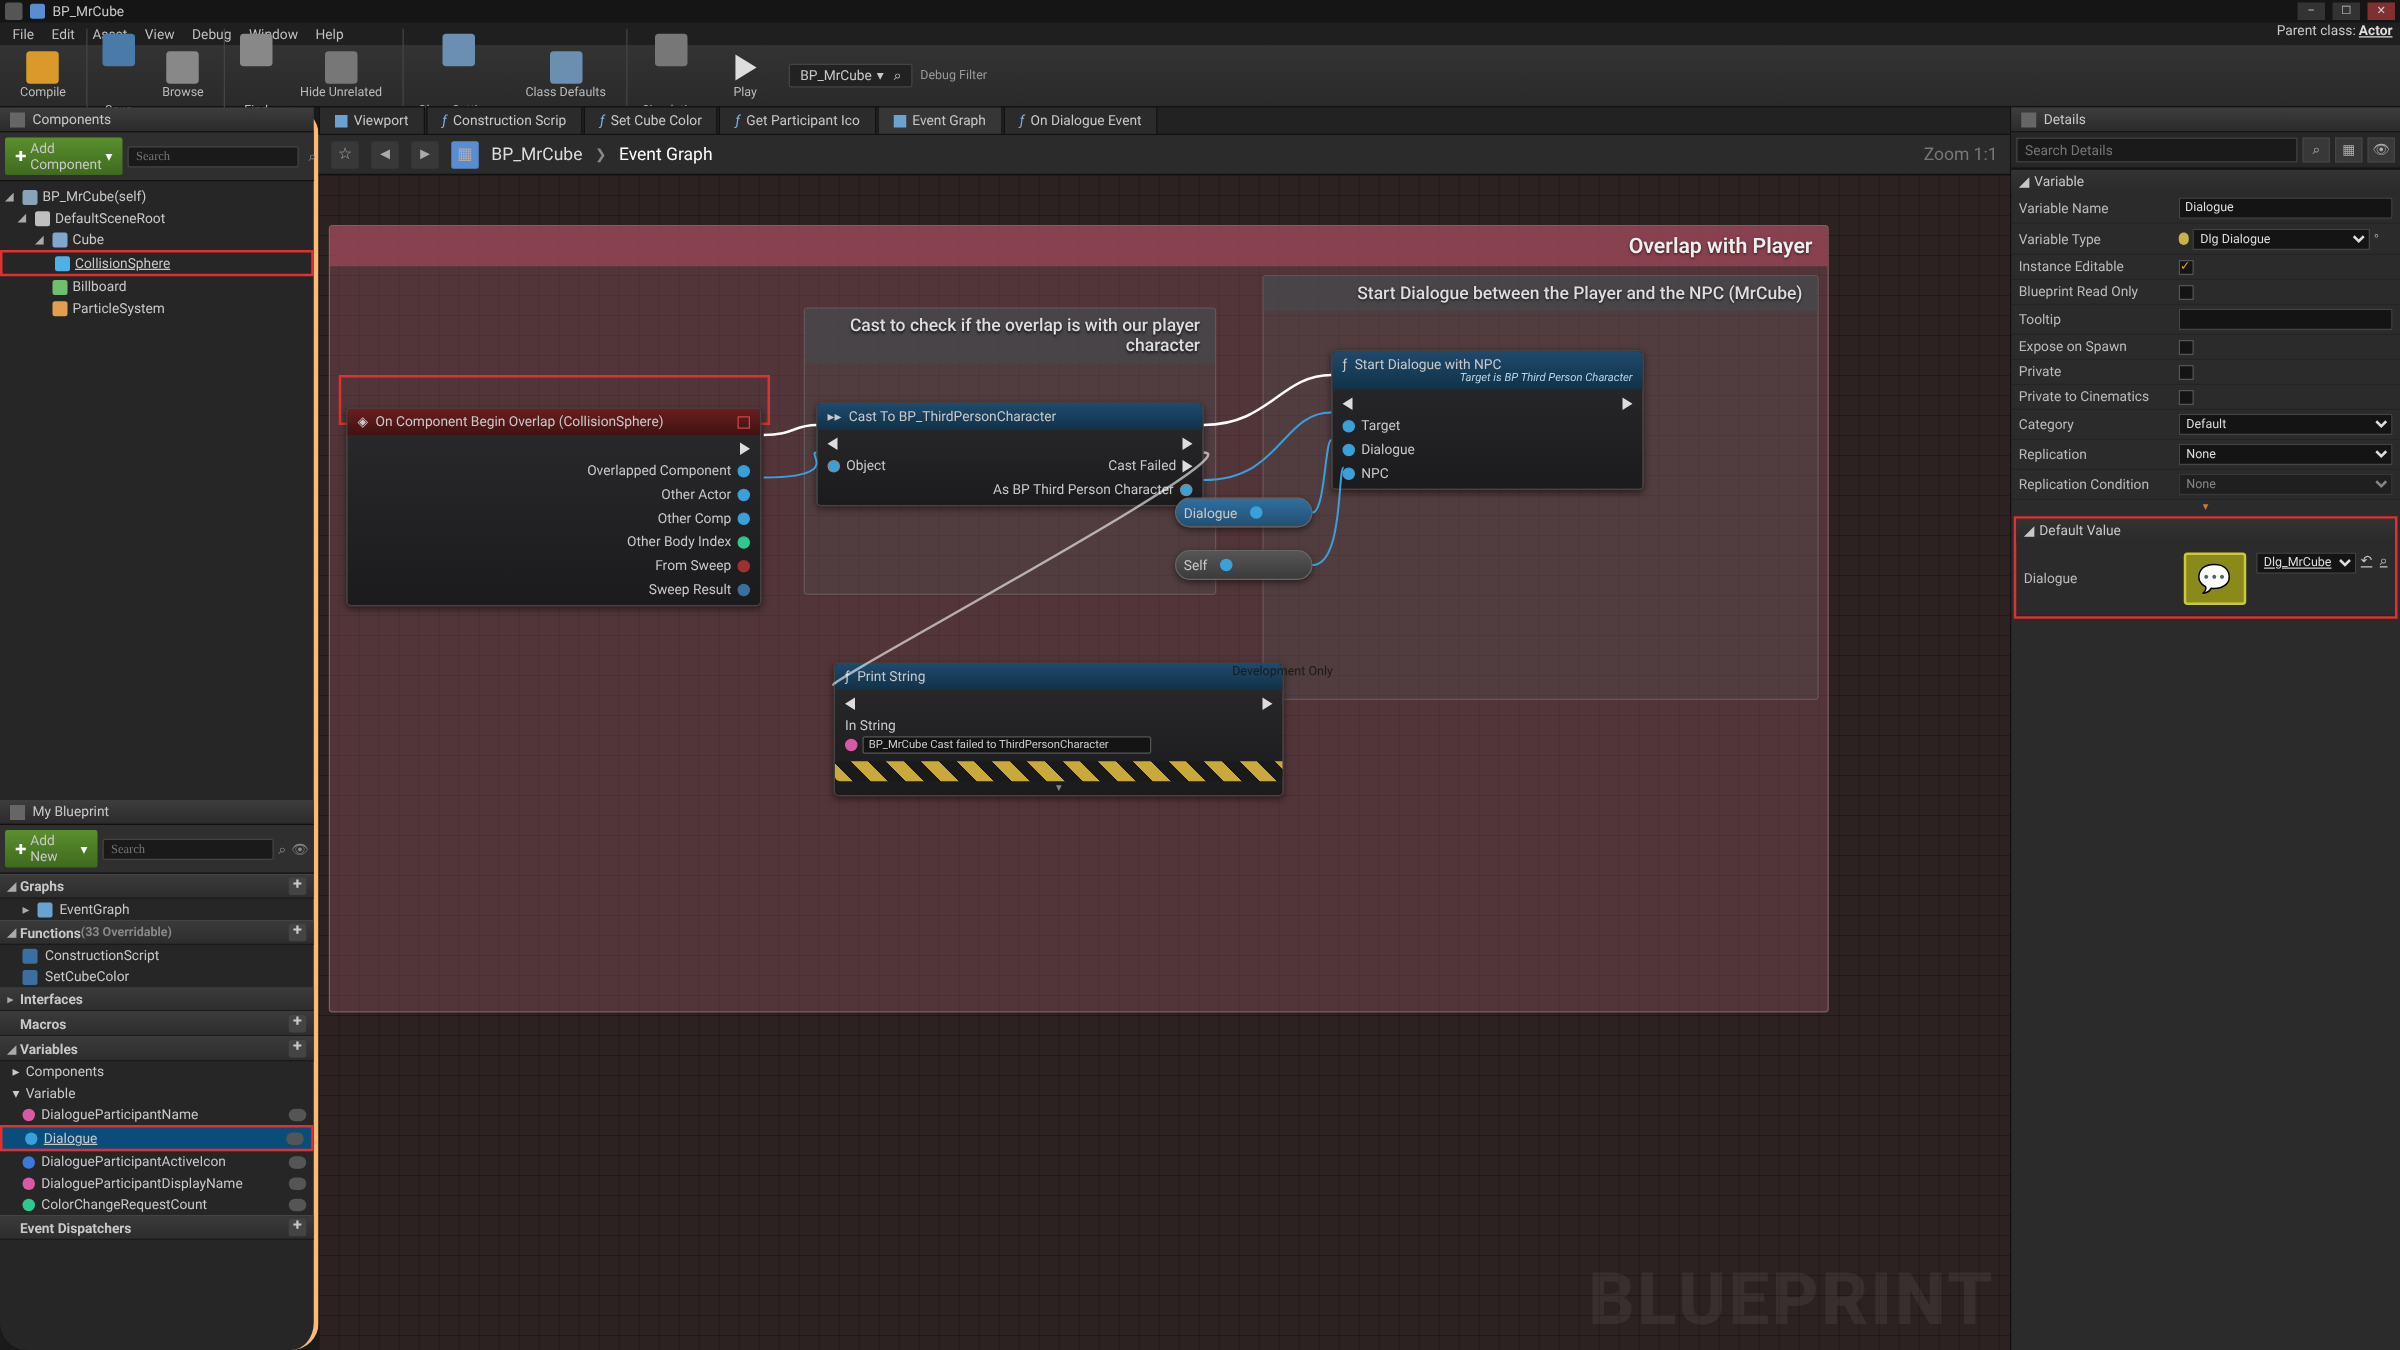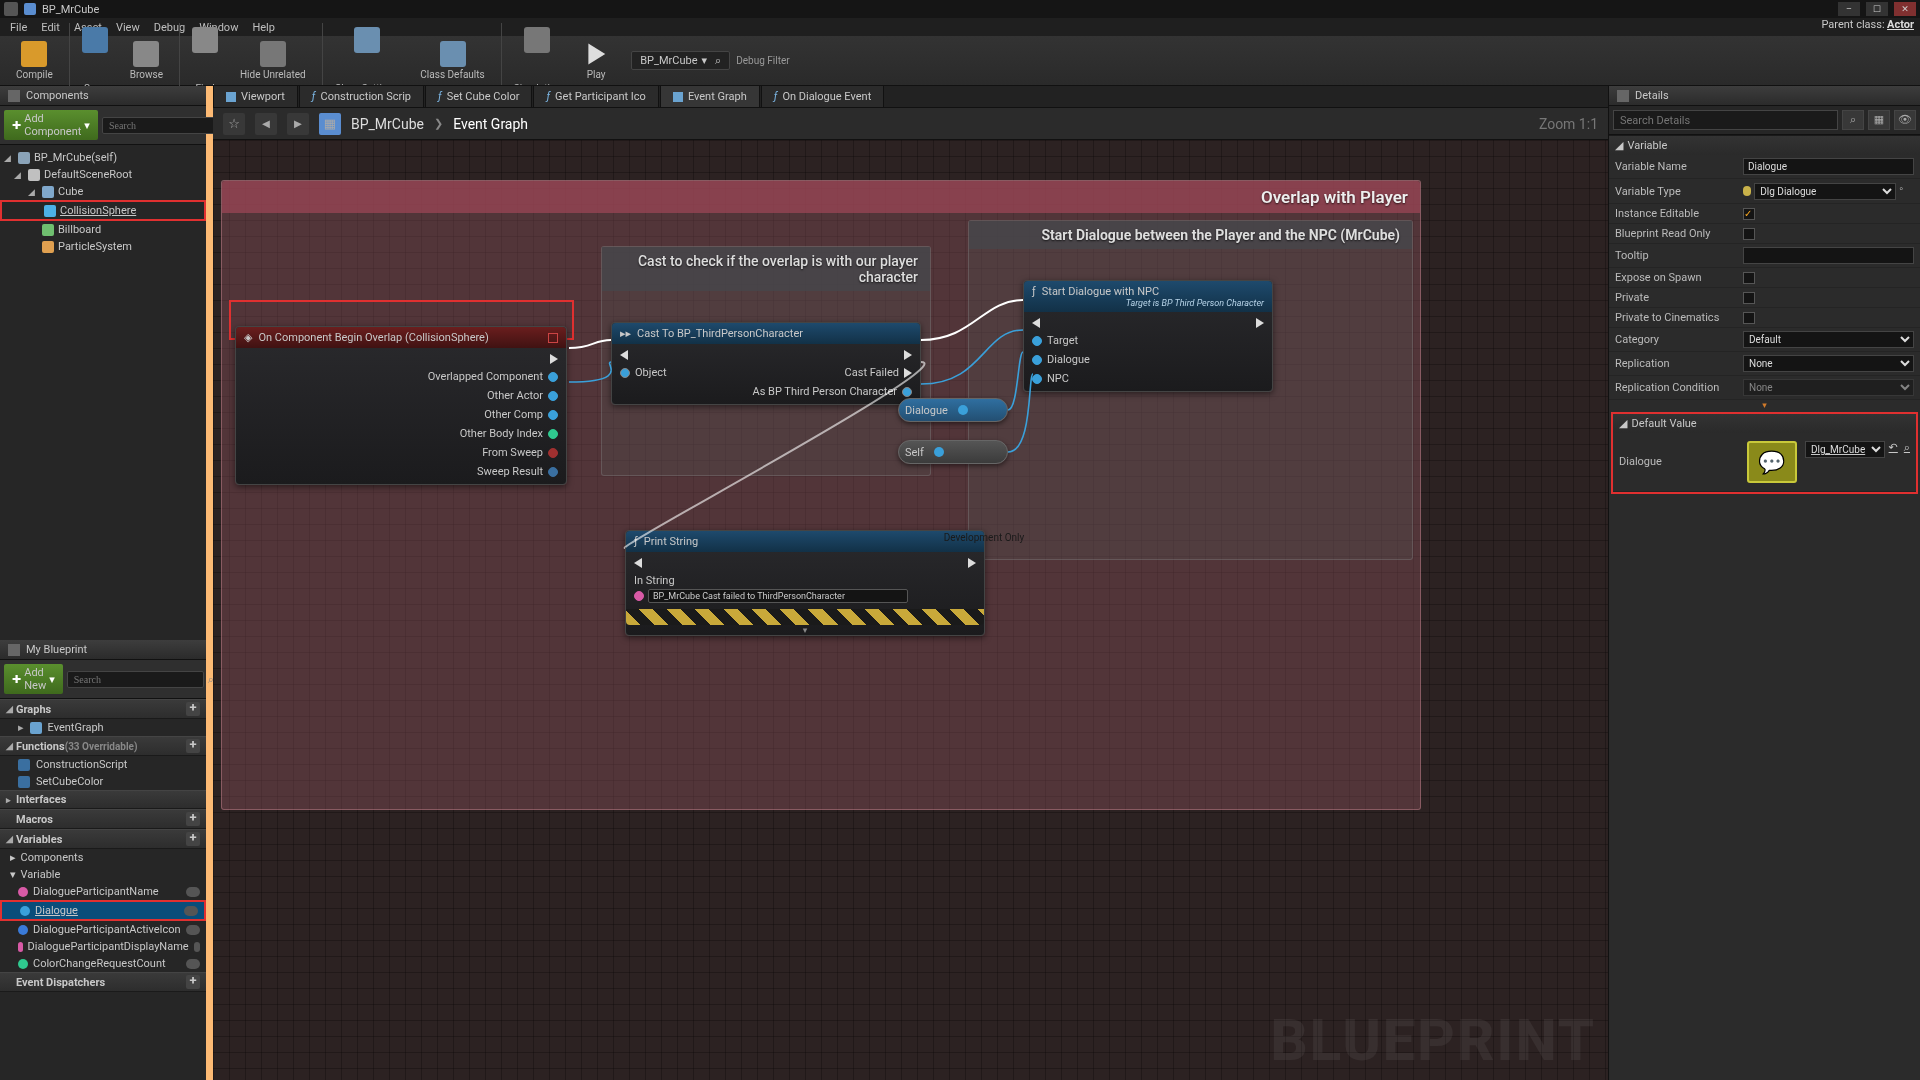--- a/index.html
+++ b/index.html
@@ -13,21 +13,21 @@
 .parentclass { position:absolute; right:6px; top:18px; font-size:10px; color:#999; }
 .parentclass b { color:#ddd; text-decoration:underline; }
 .toolbar { height:50px; background:linear-gradient(#333,#2a2a2a); display:flex; align-items:center; gap:2px; padding:0 6px; border-bottom:1px solid #111; }
 .tool { display:flex; flex-direction:column; align-items:center; gap:2px; padding:4px 10px; cursor:pointer; }
 .tool .ic { width:26px; height:26px; border-radius:3px; }
 .tool span { font-size:10px; color:#bbb; white-space:nowrap; }
 .tool.sep { border-left:1px solid #444; margin-left:4px; padding-left:12px;gap:30px; }
 .playgroup { display:flex; align-items:center; gap:6px; margin-left:10px; }
 .playtag { background:#222; border:1px solid #444; border-radius:2px; padding:2px 8px; font-size:10px; display:flex; align-items:center; gap:4px; }
 .main { display:flex; height:994px; }
-.leftcol { width:213px; display:flex; flex-direction:column; background:#262626; border-right:7px solid #fdba74; }
+.leftcol { width:255px; display:flex; flex-direction:column; background:#262626; border-right:4px solid #fdba74;border-radius:22px; }
 .rightcol { width:312px; background:#2b2b2b; border-left:1px solid #111; display:flex; flex-direction:column; }
 .centercol { flex:1; display:flex; flex-direction:column; background:#1a1a1a; }
 .panelhead { background:linear-gradient(#3d3d3d,#2b2b2b); padding:3px 8px; font-size:11px; color:#ddd; display:flex; align-items:center; gap:6px; border-bottom:1px solid #111; }
 .panelhead .picon { width:12px; height:12px; background:#666; }
 .addbar { display:flex; gap:4px; padding:4px; background:#2f2f2f; border-bottom:1px solid #111; align-items:center; }
 .addbtn { background:linear-gradient(#5a8f2e,#3f6a1d); color:#fff; padding:2px 8px; border-radius:2px; font-size:11px; cursor:pointer; display:flex; align-items:center; gap:3px; }
 .search { flex:1; background:#1a1a1a; border:1px solid #444; border-radius:2px; padding:2px 6px; color:#888; font-size:10px;font-family:Liberation Serif, serif; }
 .tree { padding:4px 0; font-size:11px; }
 .treeitem { display:flex; align-items:center; gap:4px; padding:2px 4px; cursor:default; }
 .treeitem.l1 { padding-left:14px; }
@@ -355,21 +355,21 @@
 
       <div class="commentbox pink" style="left:8px; top:40px; width:1200px; height:630px;">
         <div class="ctitle">Overlap with Player</div>
       </div>
 
       <div class="commentbox grey" style="left:388px; top:106px; width:330px; height:230px;">
         <div class="ctitle" style="white-space:normal;">Cast to check if the overlap is with our player character</div>
       </div>
 
       <div class="commentbox grey" style="left:755px; top:80px; width:445px; height:340px;">
-        <div class="ctitle" style="white-space:normal;font-weight:bold;">Start Dialogue between the Player and the NPC (MrCube)</div>
+        <div class="ctitle" style="white-space:normal;">Start Dialogue between the Player and the NPC (MrCube)</div>
       </div>
 
       <div class="redbox" style="position:absolute; left:16px; top:160px; width:345px; height:40px;"></div>
       <div class="node" style="left:22px; top:186px; width:332px;">
         <div class="nhead red">
             <span>◈</span>
             <span>On Component Begin Overlap (CollisionSphere)</span>
             <span style="margin-left:auto;width:10px;height:10px;border:1px solid #c44;"></span>
           </div>
         <div class="nbody">
@@ -487,21 +487,21 @@
           </div>
         <div class="nbody">
           <div class="pins">
             <div class="pin exec">
                 <div class="tri in"></div>
               </div>
             <div class="pin" style="align-items:flex-start;flex-direction:column;gap:2px;">
               <span>In String</span>
               <div style="display:flex;gap:4px;align-items:center;">
                   <div class="dot" style="background:#d85aa6;border-color:#d85aa6;"></div>
-                  <input class="strinput" style="width: 260px;" value="BP_MrCube Cast failed to ThirdPersonCharacter">
+                  <input class="strinput" style="width: 231px;" value="BP_MrCube Cast failed to ThirdPersonCharacter">
                 </div>
             </div>
           </div>
           <div class="pins" style="flex:1;align-items:flex-end;">
             <div class="pin exec right">
                 <div class="tri"></div>
               </div>
           </div>
         </div>
         <div class="hazard">

